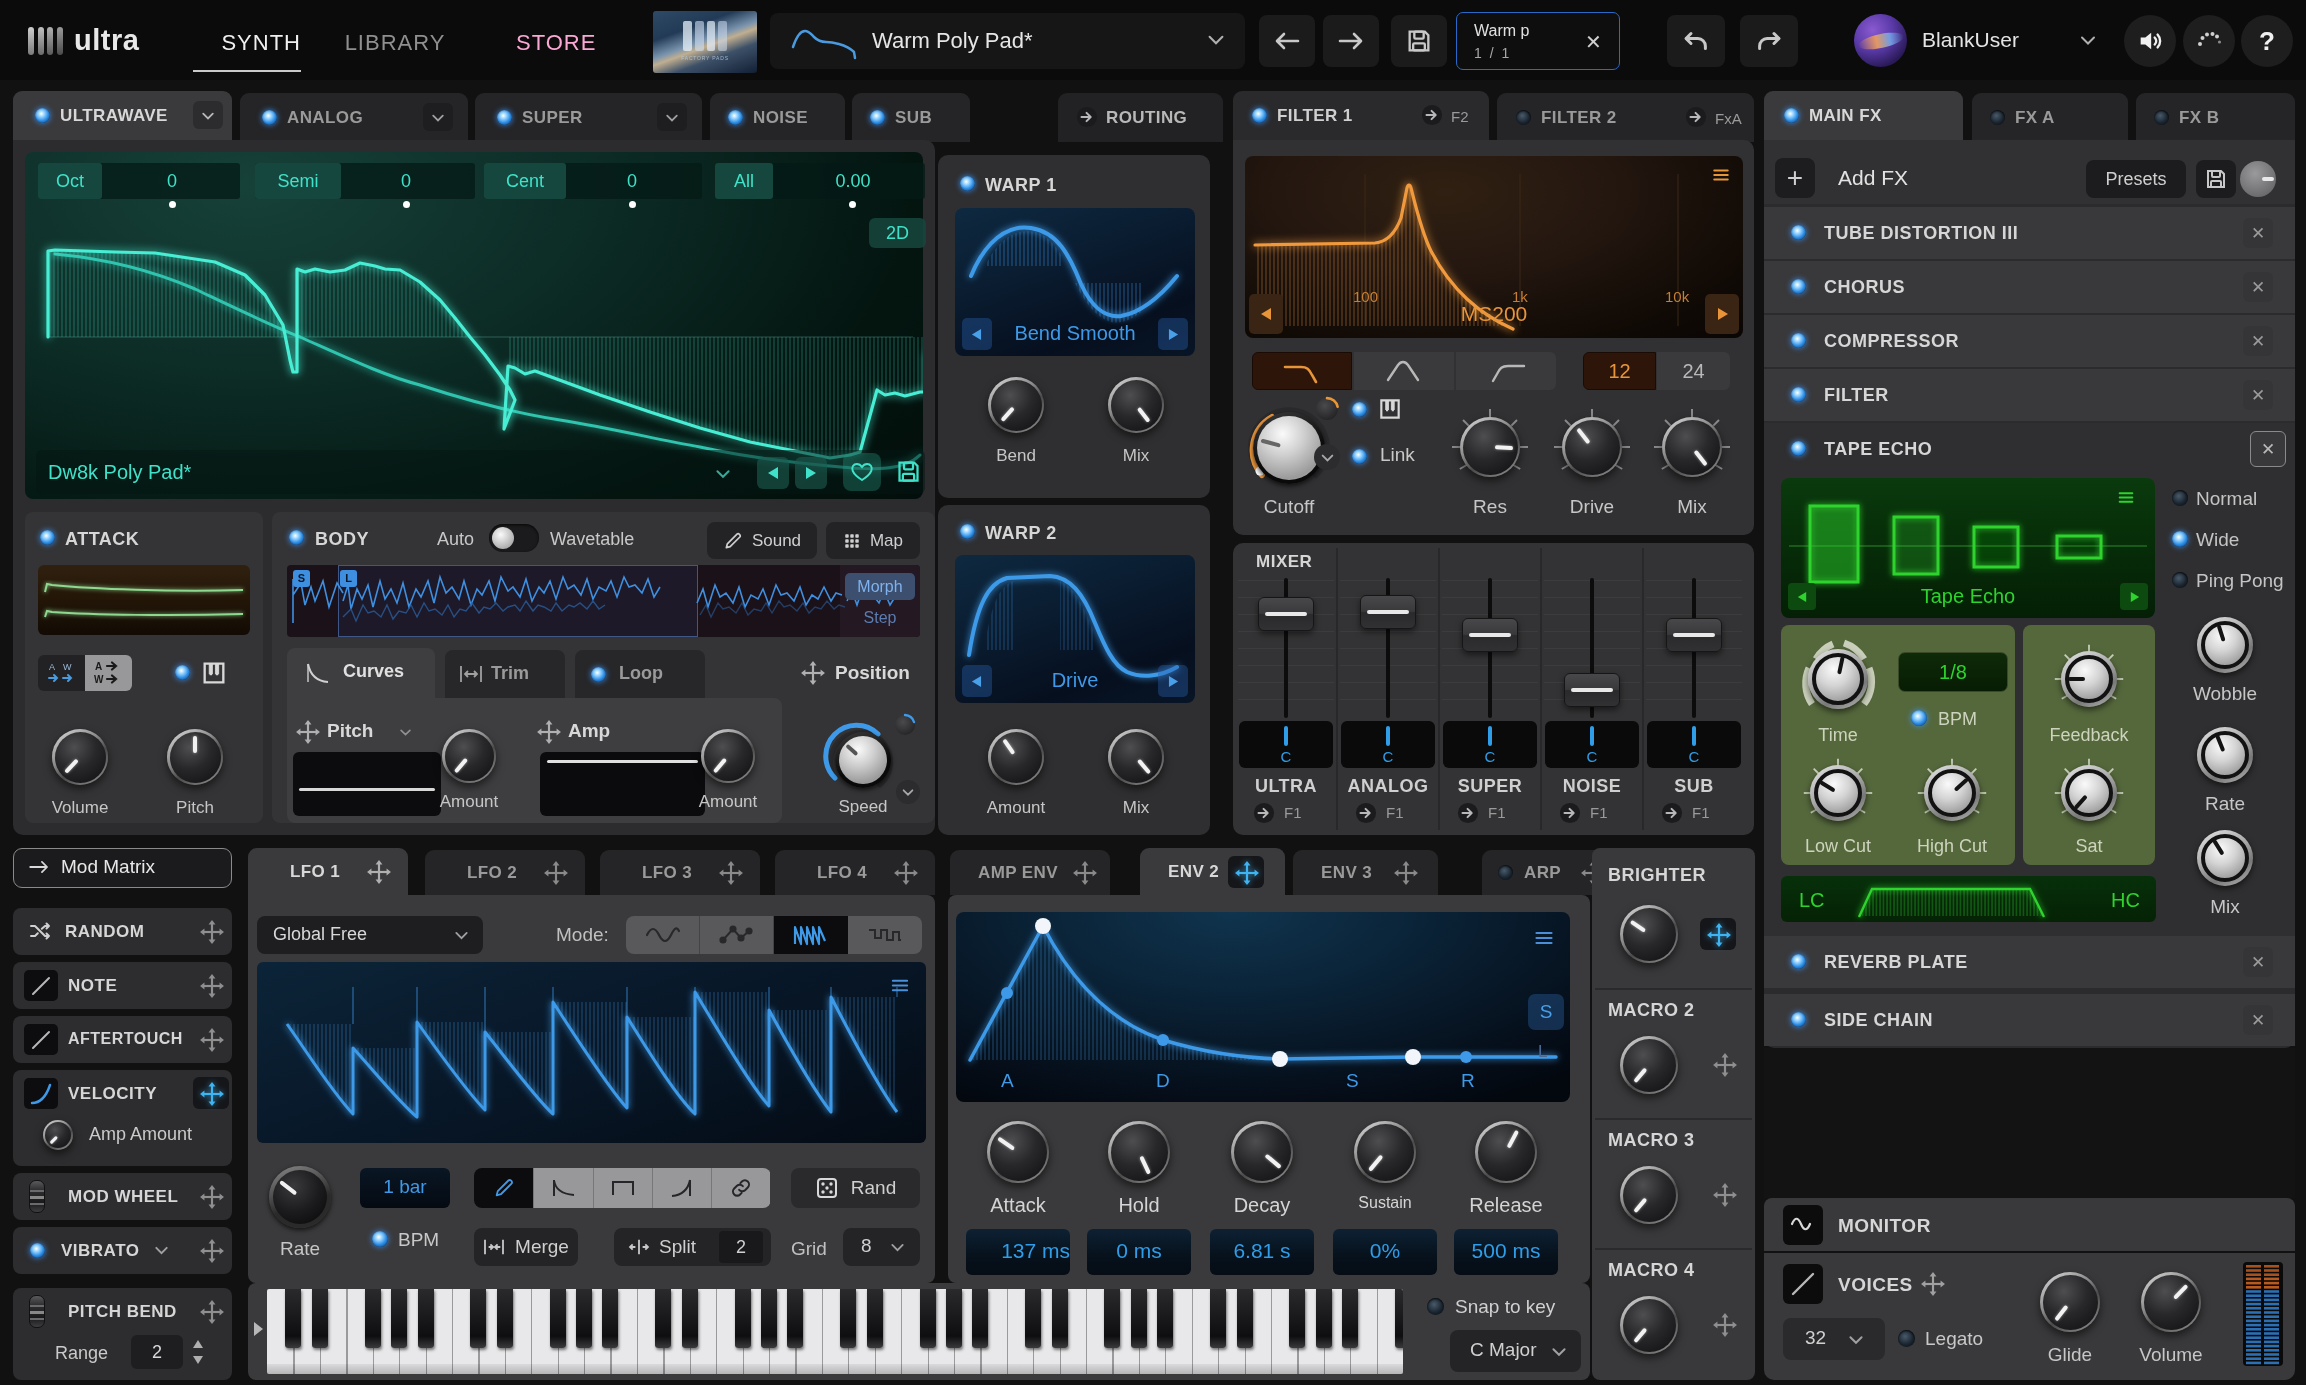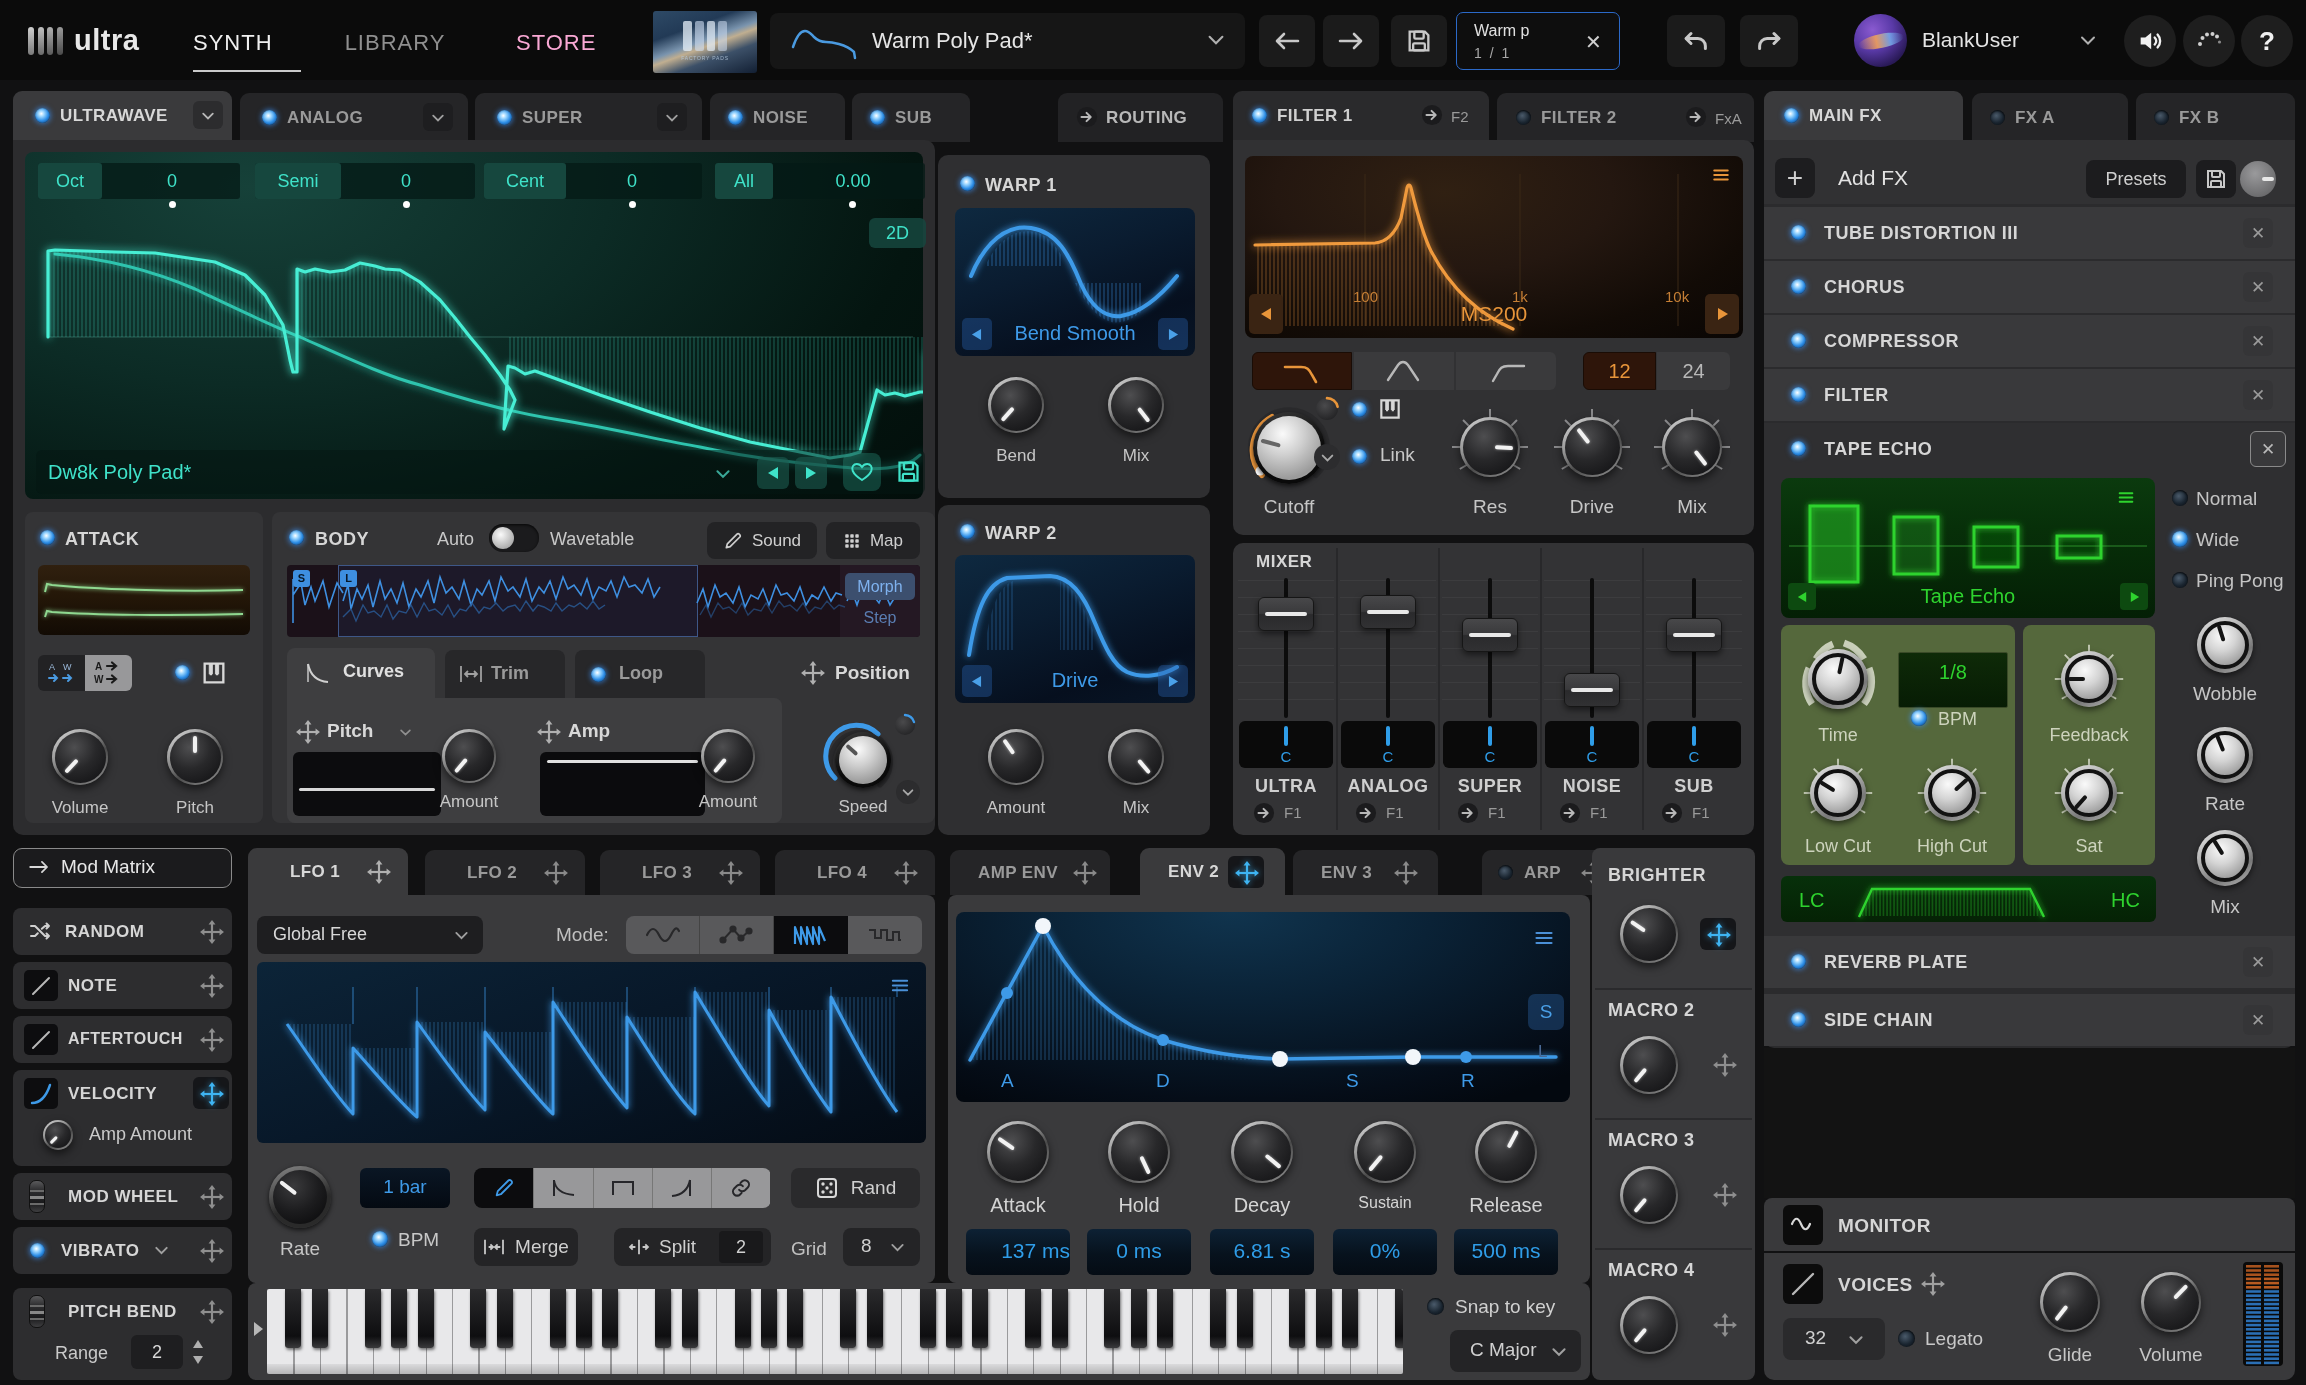--- a/index.html
+++ b/index.html
@@ -126,21 +126,21 @@
 </svg>
 
 <div class="ab" style="left:0;top:0;width:2306px;height:80px;background:#0b0b0b"></div>
 <div class="ab" style="left:28px;top:27px;width:38px;height:28px;display:flex;gap:3.5px">
 <div style="width:6px;height:28px;background:linear-gradient(180deg,#cfcfcf,#7a7a7a);border-radius:3px"></div>
 <div style="width:6px;height:28px;background:linear-gradient(180deg,#c0c0c0,#6a6a6a);border-radius:3px"></div>
 <div style="width:6px;height:28px;background:linear-gradient(180deg,#b0b0b0,#5a5a5a);border-radius:3px"></div>
 <div style="width:6px;height:28px;background:linear-gradient(180deg,#9a9a9a,#4a4a4a);border-radius:3px"></div>
 </div>
 <div class="ab" style="left:74px;top:24px;font-size:29px;font-weight:bold;color:#e8e8e8;letter-spacing:.5px">ultra</div>
-<div class="ab" style="left:193px;top:30px;width:108px;text-align:left;font-size:22px;color:#f0f0f0;letter-spacing:1px">SYNTH</div>
+<div class="ab" style="left:193px;top:30px;width:108px;text-align:right;font-size:22px;color:#f0f0f0;letter-spacing:1px">SYNTH</div>
 <div class="ab" style="left:193px;top:70px;width:108px;height:2px;background:#c8c8c8"></div>
 <div class="ab" style="left:340px;top:30px;width:110px;text-align:center;font-size:22px;color:#8f8f8f;letter-spacing:1px">LIBRARY</div>
 <div class="ab" style="left:516px;top:30px;width:95px;text-align:left;font-size:22px;color:#f9a8d4;letter-spacing:1px">STORE</div>
 <div class="ab" style="left:653px;top:11px;width:104px;height:62px;border-radius:3px;background:linear-gradient(160deg,#2e4a66 0%,#223a56 30%,#7a94ae 48%,#c0ae90 55%,#3c5068 70%,#121f33 100%)">
   <div class="ab" style="left:30px;top:10px;width:44px;height:30px;display:flex;gap:3px">
     <div style="flex:1;background:rgba(230,240,250,.75);border-radius:2px"></div>
         <div style="flex:1;background:rgba(210,225,245,.6);border-radius:2px"></div>
         <div style="flex:1;background:rgba(230,240,250,.7);border-radius:2px"></div>
         <div style="flex:1;background:rgba(205,220,240,.55);border-radius:2px"></div>
   </div>
@@ -946,21 +946,21 @@
         <path d="M72 30 A37 37 0 0 1 67 66"></path>
       </g>
     </svg>
 <div class="tkno" style="left:1808px;top:649px;width:60px;height:60px">
       <div class="cap"></div>
       <div class="rot" style="transform:rotate(12deg)">
         <div class="ind"></div>
       </div>
     </div>
 <div class="olbl" style="left:1788px;top:725px;width:100px">Time</div>
-<div class="ab" style="left:1898px;top:652px;width:110px;height:56px;background:linear-gradient(180deg,#0e2a08,#071c04);border-radius:2px;border:1px solid #3a4a28;text-align:center;line-height:38px;font-size:20px;color:#2ed32e">1/8</div>
+<div class="ab" style="left:1898px;top:652px;width:110px;height:40px;background:linear-gradient(180deg,#0e2a08,#071c04);border-radius:7px;border:1px solid #3a4a28;text-align:center;line-height:38px;font-size:20px;color:#2ed32e">1/8</div>
 <div class="led" style="left:1911px;top:710px;width:16px;height:16px"></div>
 <div class="olbl" style="left:1938px;top:709px">BPM</div>
 <svg class="ab" style="left:1802px;top:757px" width="72" height="72" viewBox="0 0 80 80">
       <g stroke="#c9cfba" stroke-width="2">
         <line x1="40" y1="2" x2="40" y2="10"></line>
         <line x1="13" y1="13" x2="18.6" y2="18.6"></line>
         <line x1="67" y1="13" x2="61.4" y2="18.6"></line>
         <line x1="2" y1="40" x2="10" y2="40"></line>
         <line x1="70" y1="40" x2="78" y2="40"></line>
         <line x1="9.8" y1="62" x2="16.7" y2="58"></line>

